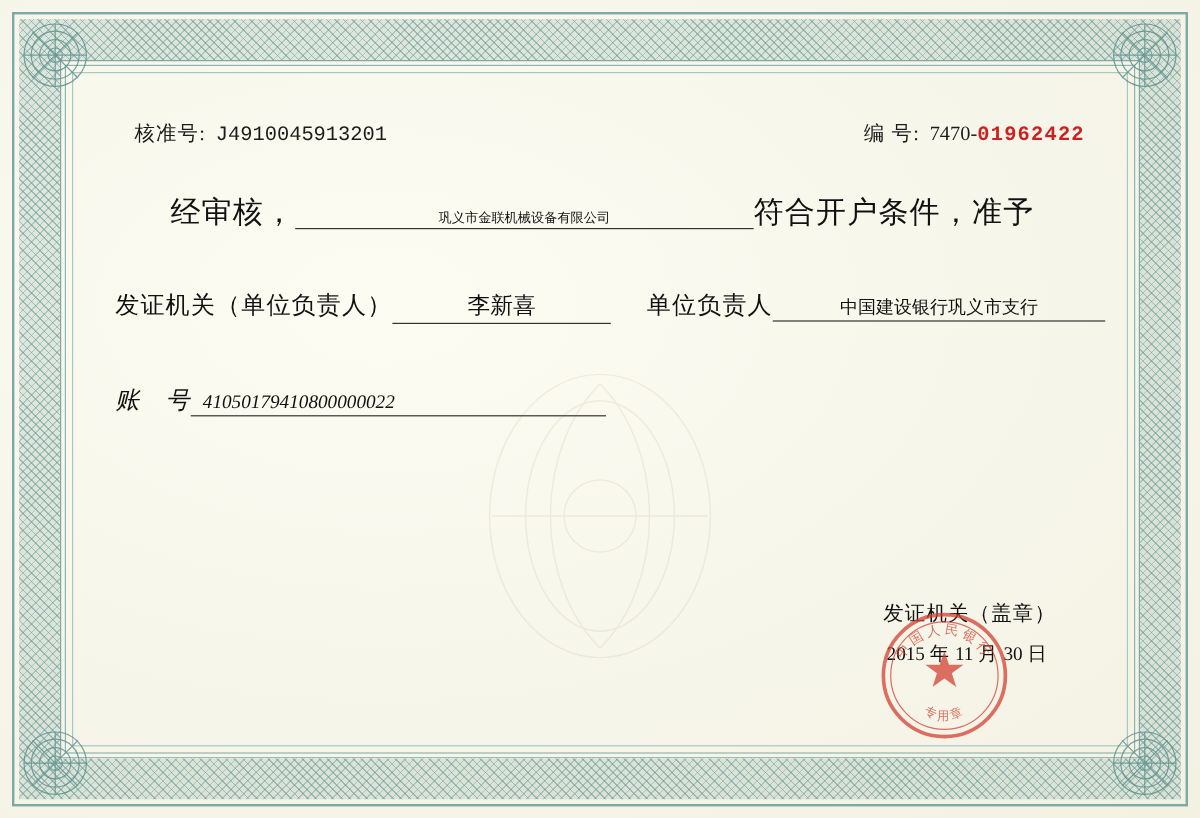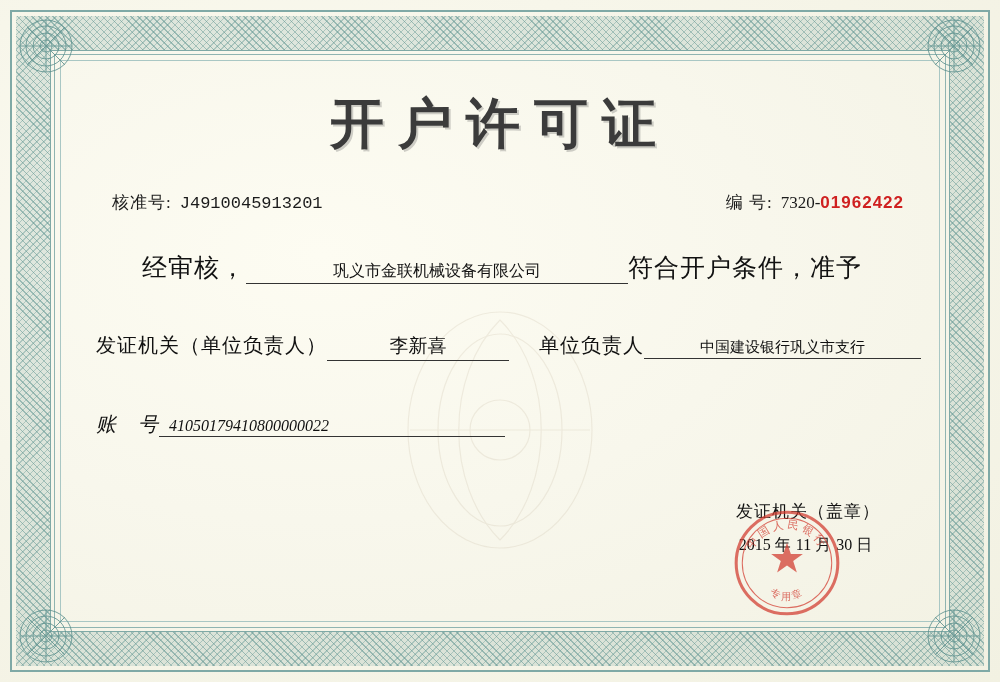--- a/index.html
+++ b/index.html
@@ -139,41 +139,41 @@
   .serial {
     position: absolute;
     right: 6px;
     top: 0;
     white-space: nowrap;
   }
   .serial .label { letter-spacing: 1px; }
   .serial .prefix { margin-left: 8px; }
   .serial .number {
     color: #cf2020;
-    font-family: Liberation Sans, sans-serif;
+    font-family: Liberation Mono, monospace;
     letter-spacing: 1px;
     font-weight: bold;
   }
 
   .body-line {
     margin-top: 34px;
     font-size: 25px;
     color: #111;
     white-space: nowrap;
     letter-spacing: 1px;
   }
   .body-line.first { padding-left: 52px; }
   .body-line.second { margin-top: 22px; padding-left: 6px; }
 
   .fill-blank {
     display: inline-block;
     border-bottom: 1px solid #333;
     text-align: center;
     vertical-align: baseline;
-    font-size: 16px;
+    font-size: 11px;
     color: #111;
     padding: 0 6px 1px 6px;
     font-family: "Liberation Serif", serif;
     letter-spacing: 0;
   }
   .fill-blank.company { width: 370px; }
 
   .row-fields {
     margin-top: 48px;
     padding-left: 6px;
@@ -279,28 +279,27 @@
       <ellipse cx="150" cy="130" rx="92" ry="118"></ellipse>
       <ellipse cx="150" cy="130" rx="62" ry="96"></ellipse>
       <path d="M150 20 C95 75 95 185 150 240 C205 185 205 75 150 20 Z"></path>
       <path d="M60 130 H240"></path>
       <circle cx="150" cy="130" r="30"></circle>
     </g>
   </svg>
 
   <div class="content">
 
-    <div class="doc-title">开户许可证</div>
 
     <div class="row-ids">
       <div class="approve-no">
         <span class="label">核准号:</span><span class="value">J4910045913201</span>
       </div>
       <div class="serial">
-        <span class="label">编 号:</span><span class="prefix">7320-</span><span class="number">01962422</span>
+        <span class="label">编 号:</span><span class="prefix">7470-</span><span class="number">01962422</span>
       </div>
     </div>
 
     <div class="body-line first">
       <span>经审核，</span><span class="fill-blank company">巩义市金联机械设备有限公司</span><span>符合开户条件，准予</span>
     </div>
 
 
     <div class="row-fields">
       <span>发证机关（单位负责人）</span><span class="fill-blank rep">李新喜</span><span class="gap"></span><span>单位负责人</span><span class="fill-blank bank">中国建设银行巩义市支行</span>

